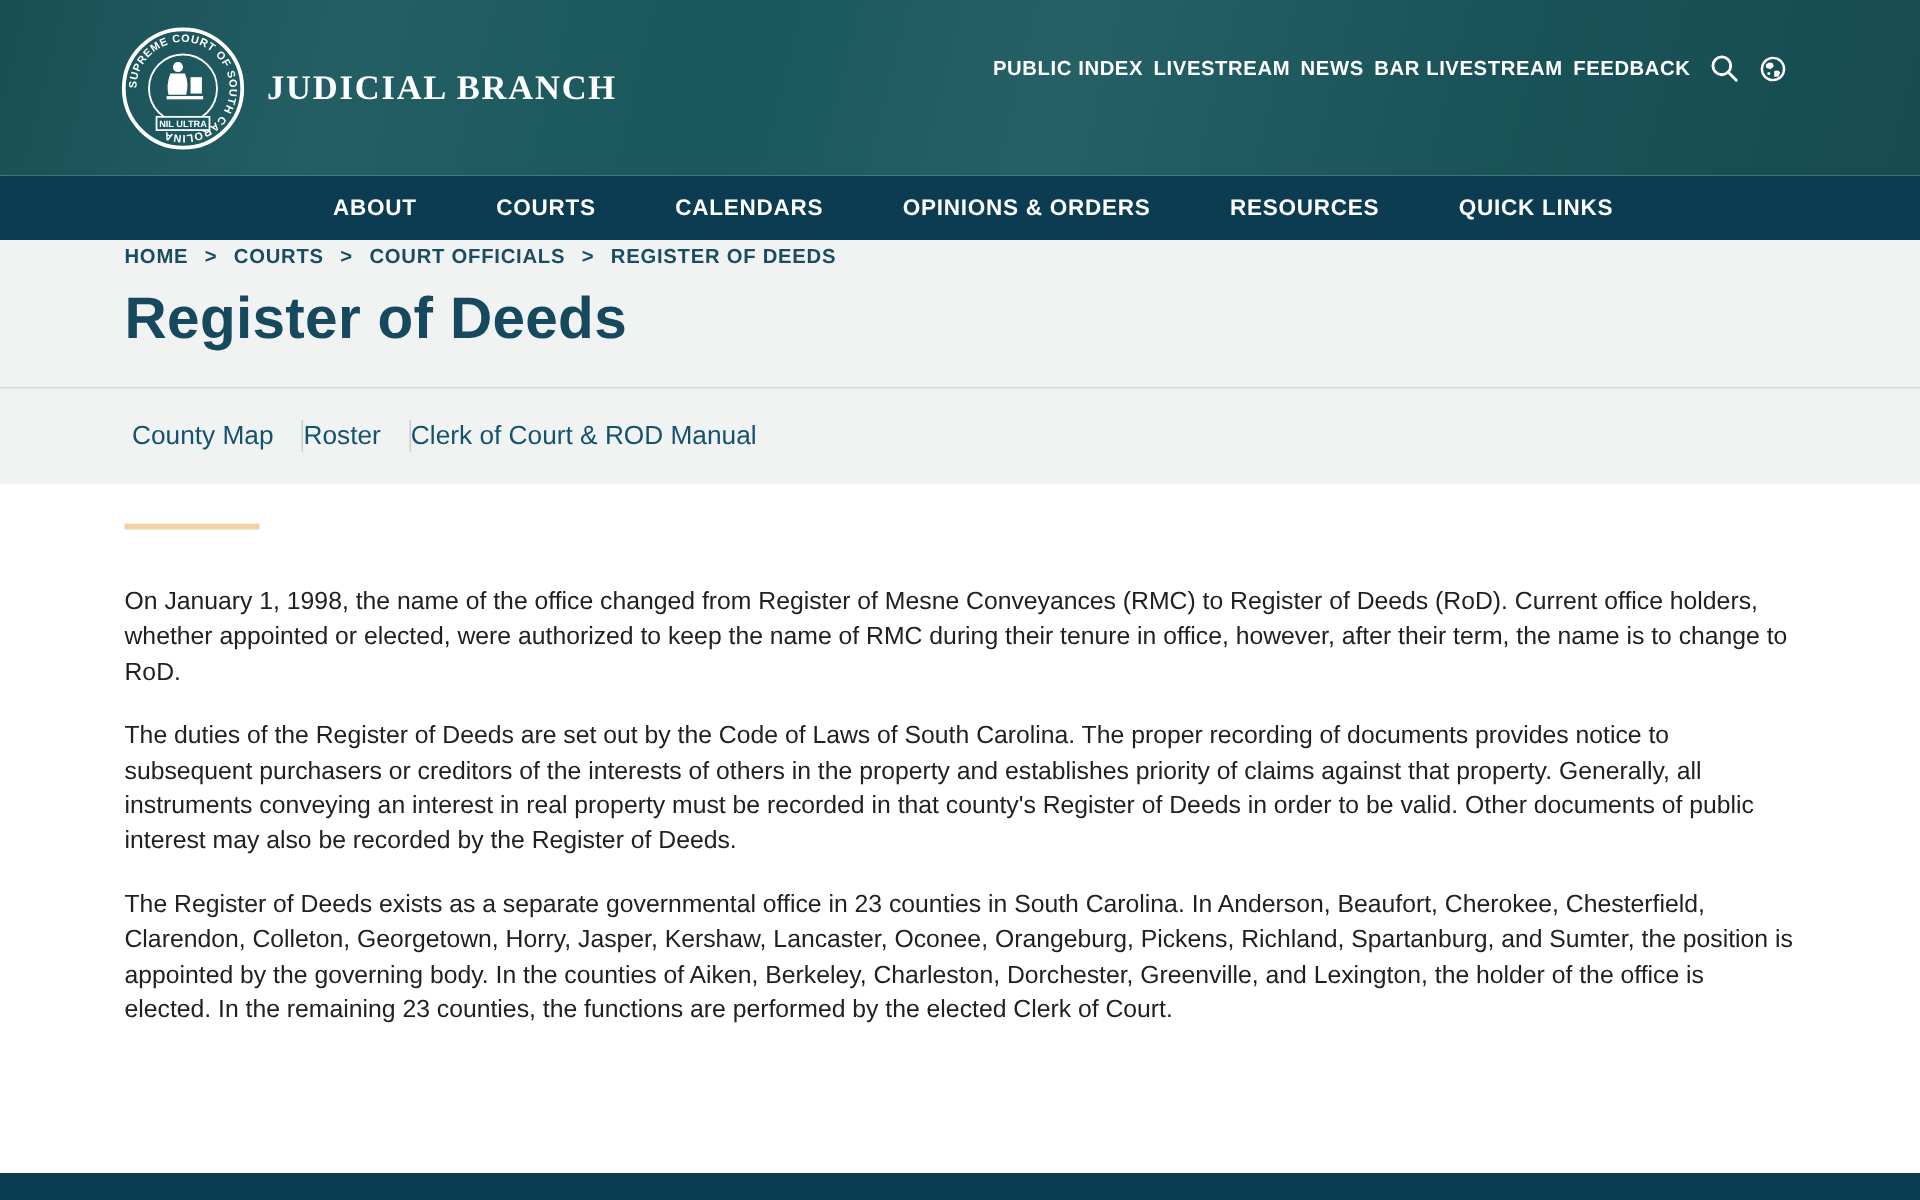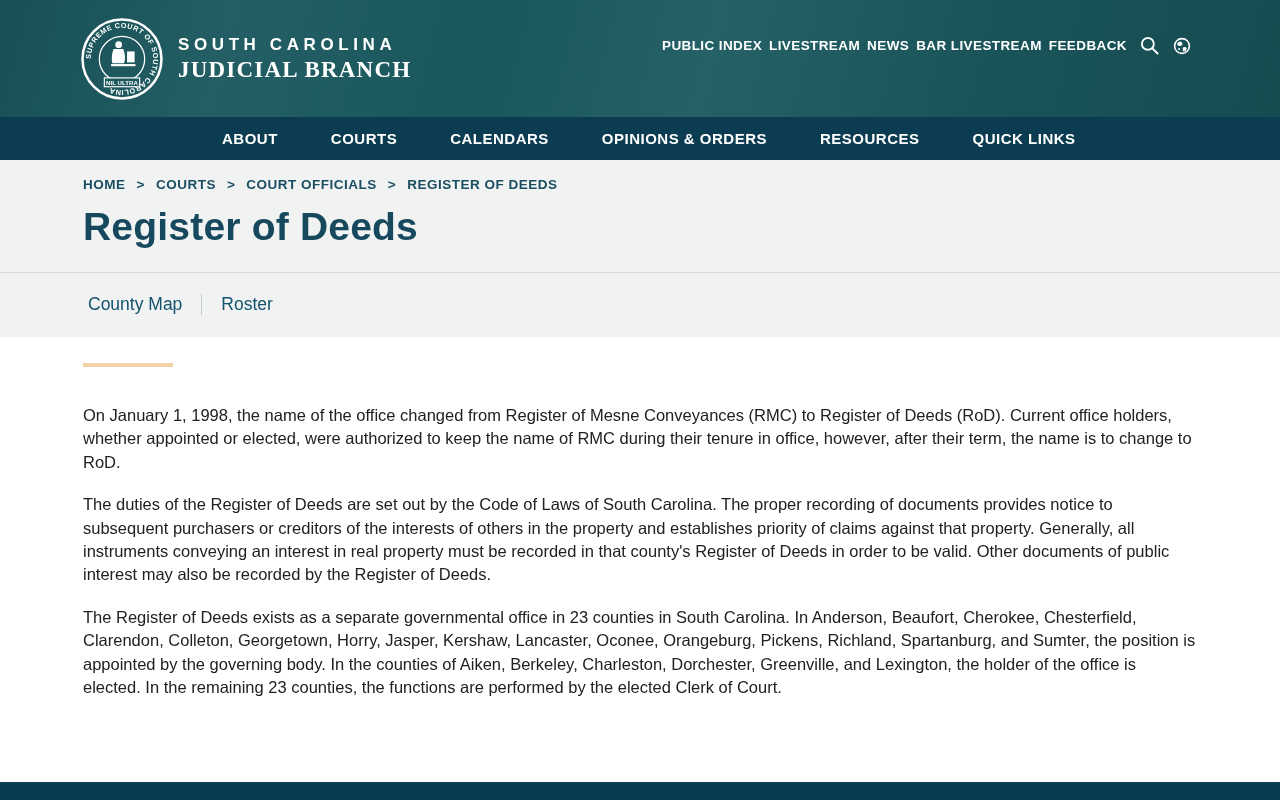--- a/index.html
+++ b/index.html
@@ -94,21 +94,21 @@
   
   .page-head {
     background: #f1f2f2;
     flex: 0 0 auto;
   }
   .breadcrumb {
     display: flex;
     align-items: center;
     gap: 11px;
     margin: 0 0 0 83px;
-    padding-top: 17px;
+    padding-top: 3px;
     font-size: 13.5px;
     font-weight: 700;
     letter-spacing: 0.5px;
     color: #1a4d62;
   }
   .breadcrumb a { color: #1a4d62; text-decoration: none; cursor: pointer; }
   .breadcrumb .sep { font-weight: 700; color: #1a4d62; }
   .page-title {
     margin: 14px 0 0 83px;
     font-size: 39px;
@@ -126,21 +126,20 @@
     display: flex;
     align-items: center;
     padding: 21px 0 22px 88px;
   }
   .page-subnav a {
     font-size: 17.5px;
     color: #14536e;
     text-decoration: none;
     cursor: pointer;
     padding-right: 19px;
-    margin-right: 19px;
     border-right: 1px solid #c7cbca;
     line-height: 1.2;
   }
   .page-subnav a:last-child { border-right: none; }
 
   
   .content {
     flex: 1 1 auto;
     background: #ffffff;
     padding: 26px 82px 0 83px;
@@ -192,21 +191,20 @@
 
         <circle cx="46" cy="33" r="4" fill="#ffffff"></circle>
         <path d="M40 38 q-3.5 9 -1.5 17 l14 0 q2.5 -9 -1 -17 z" fill="#ffffff"></path>
         <rect x="56" y="41" width="9" height="13" fill="#ffffff"></rect>
         <rect x="37" y="56" width="29" height="2.6" fill="#ffffff"></rect>
 
         <rect x="29" y="72.5" width="42" height="10.5" fill="#1a585e" stroke="#ffffff" stroke-width="1.4"></rect>
         <text x="50" y="80.6" text-anchor="middle" font-size="7.3" font-weight="700" fill="#ffffff">NIL ULTRA</text>
       </svg>
       <div class="brand-text">
-        <div class="brand-line1">SOUTH CAROLINA</div>
         <div class="brand-line2">JUDICIAL BRANCH</div>
       </div>
     </div>
 
     <nav class="utility-nav">
       <a>PUBLIC INDEX</a>
       <a>LIVESTREAM</a>
       <a>NEWS</a>
       <a>BAR LIVESTREAM</a>
       <a>FEEDBACK</a>
@@ -249,20 +247,21 @@
       <span>REGISTER OF DEEDS</span>
     </nav>
 
     <h1 class="page-title">Register of Deeds</h1>
 
     <hr class="head-divider">
 
     <nav class="page-subnav">
       <a>County Map</a>
       <a>Roster</a>
+      <a>Clerk of Court &amp; ROD Manual</a>
     </nav>
   </section>
 
   <main class="content">
     <div class="accent-line"></div>
     <p>On January 1, 1998, the name of the office changed from Register of Mesne Conveyances (RMC) to Register of Deeds (RoD). Current office holders, whether appointed or elected, were authorized to keep the name of RMC during their tenure in office, however, after their term, the name is to change to RoD.</p>
     <p>The duties of the Register of Deeds are set out by the Code of Laws of South Carolina. The proper recording of documents provides notice to subsequent purchasers or creditors of the interests of others in the property and establishes priority of claims against that property. Generally, all instruments conveying an interest in real property must be recorded in that county's Register of Deeds in order to be valid. Other documents of public interest may also be recorded by the Register of Deeds.</p>
     <p>The Register of Deeds exists as a separate governmental office in 23 counties in South Carolina. In Anderson, Beaufort, Cherokee, Chesterfield, Clarendon, Colleton, Georgetown, Horry, Jasper, Kershaw, Lancaster, Oconee, Orangeburg, Pickens, Richland, Spartanburg, and Sumter, the position is appointed by the governing body. In the counties of Aiken, Berkeley, Charleston, Dorchester, Greenville, and Lexington, the holder of the office is elected. In the remaining 23 counties, the functions are performed by the elected Clerk of Court.</p>
   </main>
 

